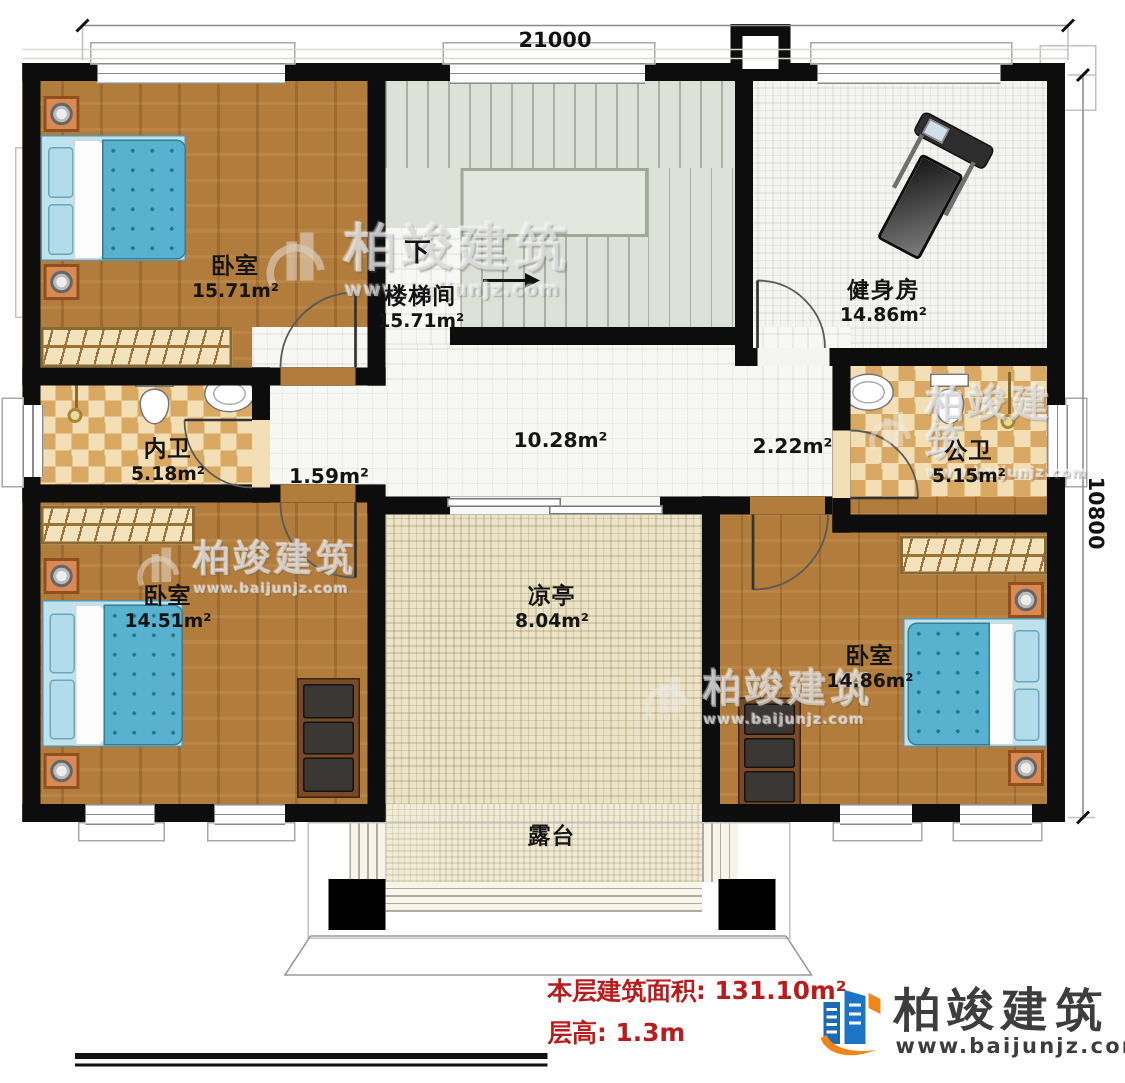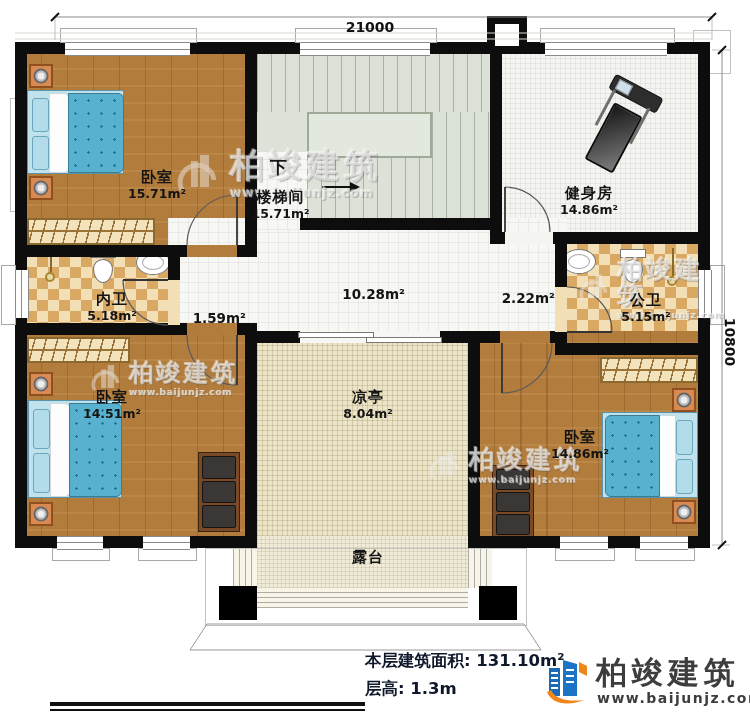--- a/index.html
+++ b/index.html
@@ -88,21 +88,21 @@
   .wm{position:absolute;display:flex;align-items:center;gap:8px;color:rgba(238,238,238,.62);
     text-shadow:1px 1px 1px rgba(90,90,90,.38),-1px -1px 1px rgba(255,255,255,.55);transform-origin:top left;pointer-events:none;}
   .wm .wm-name{font-size:34px;font-weight:bold;letter-spacing:4px;line-height:1;}
   .wm .wm-site{font-size:12.5px;font-weight:bold;letter-spacing:1px;margin-top:3px;}
   .wm svg{opacity:.75;}
 
   
   .plan-title{position:absolute;font-size:45px;font-weight:600;color:#111;letter-spacing:5px;}
   .uline{position:absolute;background:#111;}
   .scale-txt{position:absolute;font-size:35px;font-weight:600;color:#111;}
-  .meta{position:absolute;font-size:16.5px;font-weight:600;color:#0f172a;}
+  .meta{position:absolute;font-size:16.5px;font-weight:600;color:#b91c1c;}
   .brand-name{position:absolute;font-size:31px;font-weight:bold;color:#3d3d3d;letter-spacing:5px;}
   .brand-site{position:absolute;font-size:14px;font-weight:bold;color:#3d3d3d;letter-spacing:1.5px;}
   svg.overlay{position:absolute;left:0;top:0;pointer-events:none;}
 </style>
 </head>
 <body>
 
 <div class="canvas">
 
   <div class="deco" style="left:10px;top:98px;width:114px;height:112px;"></div>

